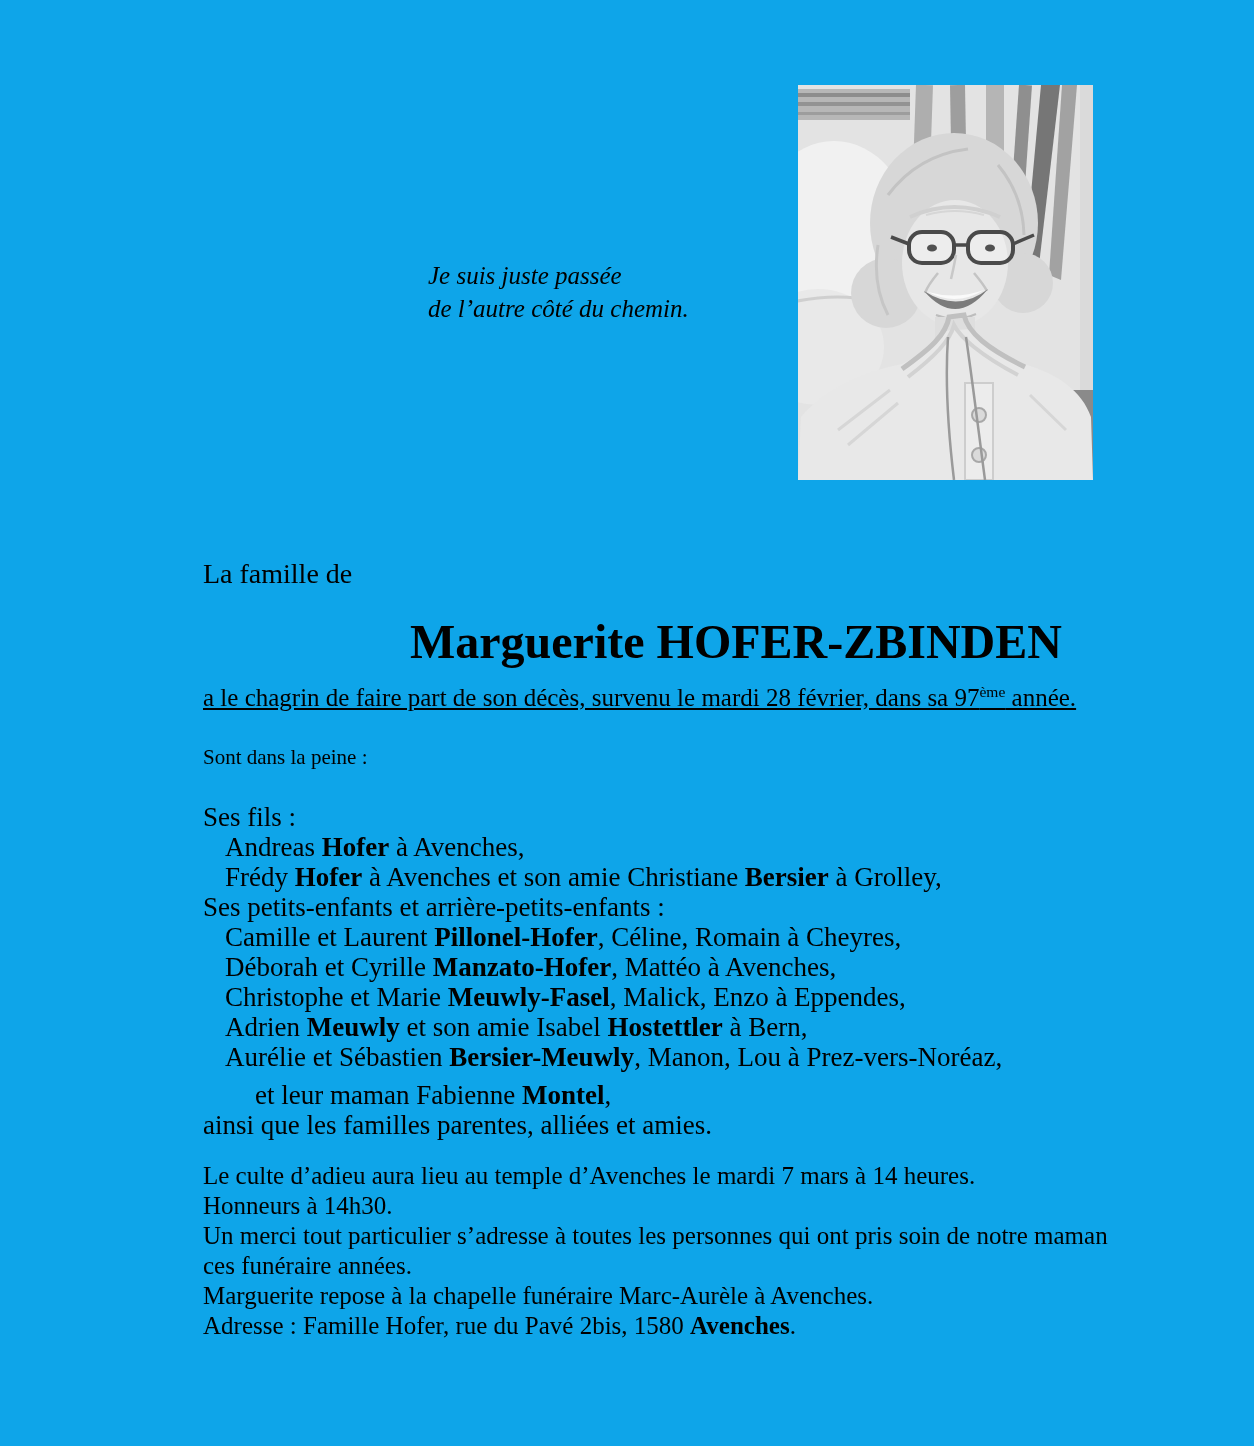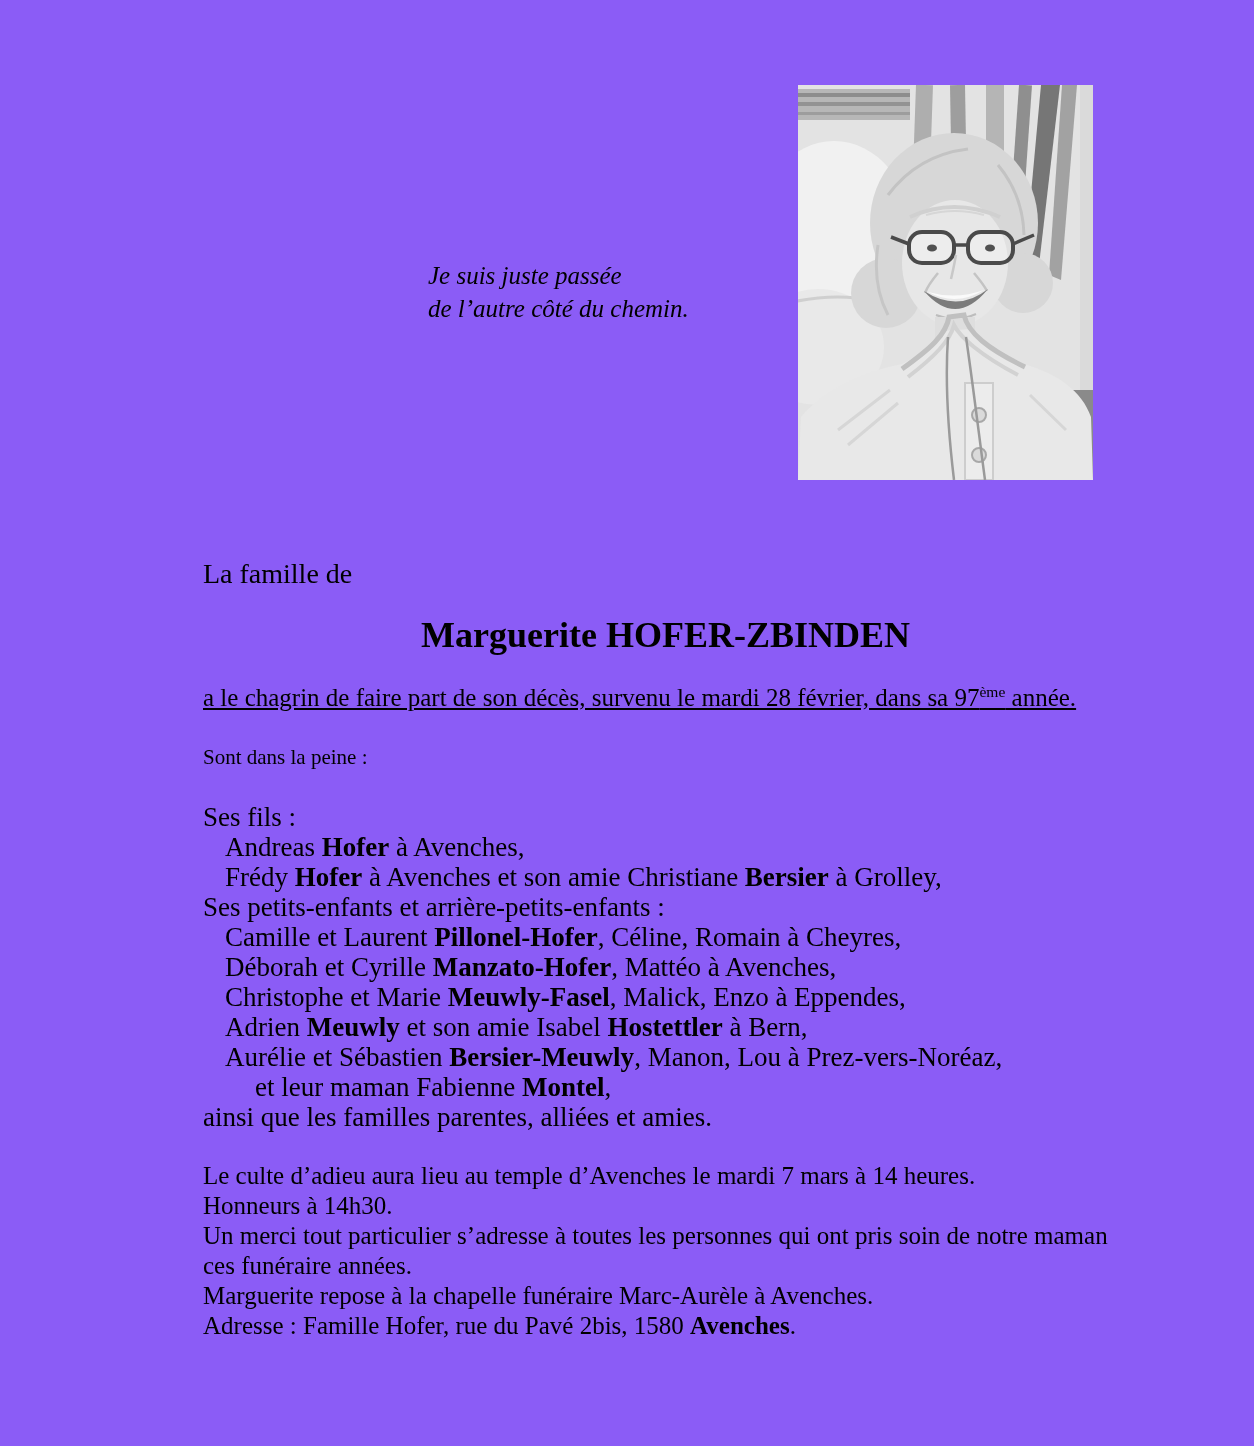--- a/index.html
+++ b/index.html
@@ -6,21 +6,21 @@
   html, body { background: #ffffff; }
   body {
     width: 1254px; height: 1446px;
     font-family: "Liberation Serif", serif;
     color: #000000;
     position: relative;
   }
   .page {
     position: relative;
     width: 1254px; height: 1446px;
-    background: #8b5cf6;
+    background: #0ea5e9;
     overflow: hidden;
   }
   .photo-frame {
     position: absolute;
     left: 798px; top: 85px;
     width: 295px; height: 395px;
     overflow: hidden;
   }
   .quote {
     position: absolute;
@@ -30,24 +30,23 @@
     line-height: 33px;
   }
   .intro {
     position: absolute;
     left: 203px; top: 558px;
     font-size: 28px;
   }
   .deceased-title {
     position: absolute;
     left: 410px; top: 614px;
-    font-size: 36px;
+    font-size: 48px;
     font-weight: bold;
     white-space: nowrap;
-    margin-left: 11px;
   }
   .announcement {
     position: absolute;
     left: 203px; top: 684px;
     font-size: 25px;
     white-space: nowrap;
     text-decoration: underline;
   }
   .announcement sup {
     font-size: 0.62em;
@@ -66,21 +65,21 @@
     line-height: 30px;
   }
   .closing {
     position: absolute;
     left: 203px; top: 1161px;
     font-size: 25px;
     line-height: 30px;
   }
   .line { white-space: nowrap; }
   .ind1 { padding-left: 22px; }
-  .ind2 { padding-left: 52px; }
+  .ind2 { padding-left: 52px; margin-top: 8px; }
   b { font-weight: bold; }
 </style>
 </head>
 <body>
 
 <div class="page">
 
   <div class="photo-frame">
     <svg viewBox="0 0 295 395" width="295" height="395" xmlns="http://www.w3.org/2000/svg">
       <rect width="295" height="395" fill="#e3e3e3"></rect>

